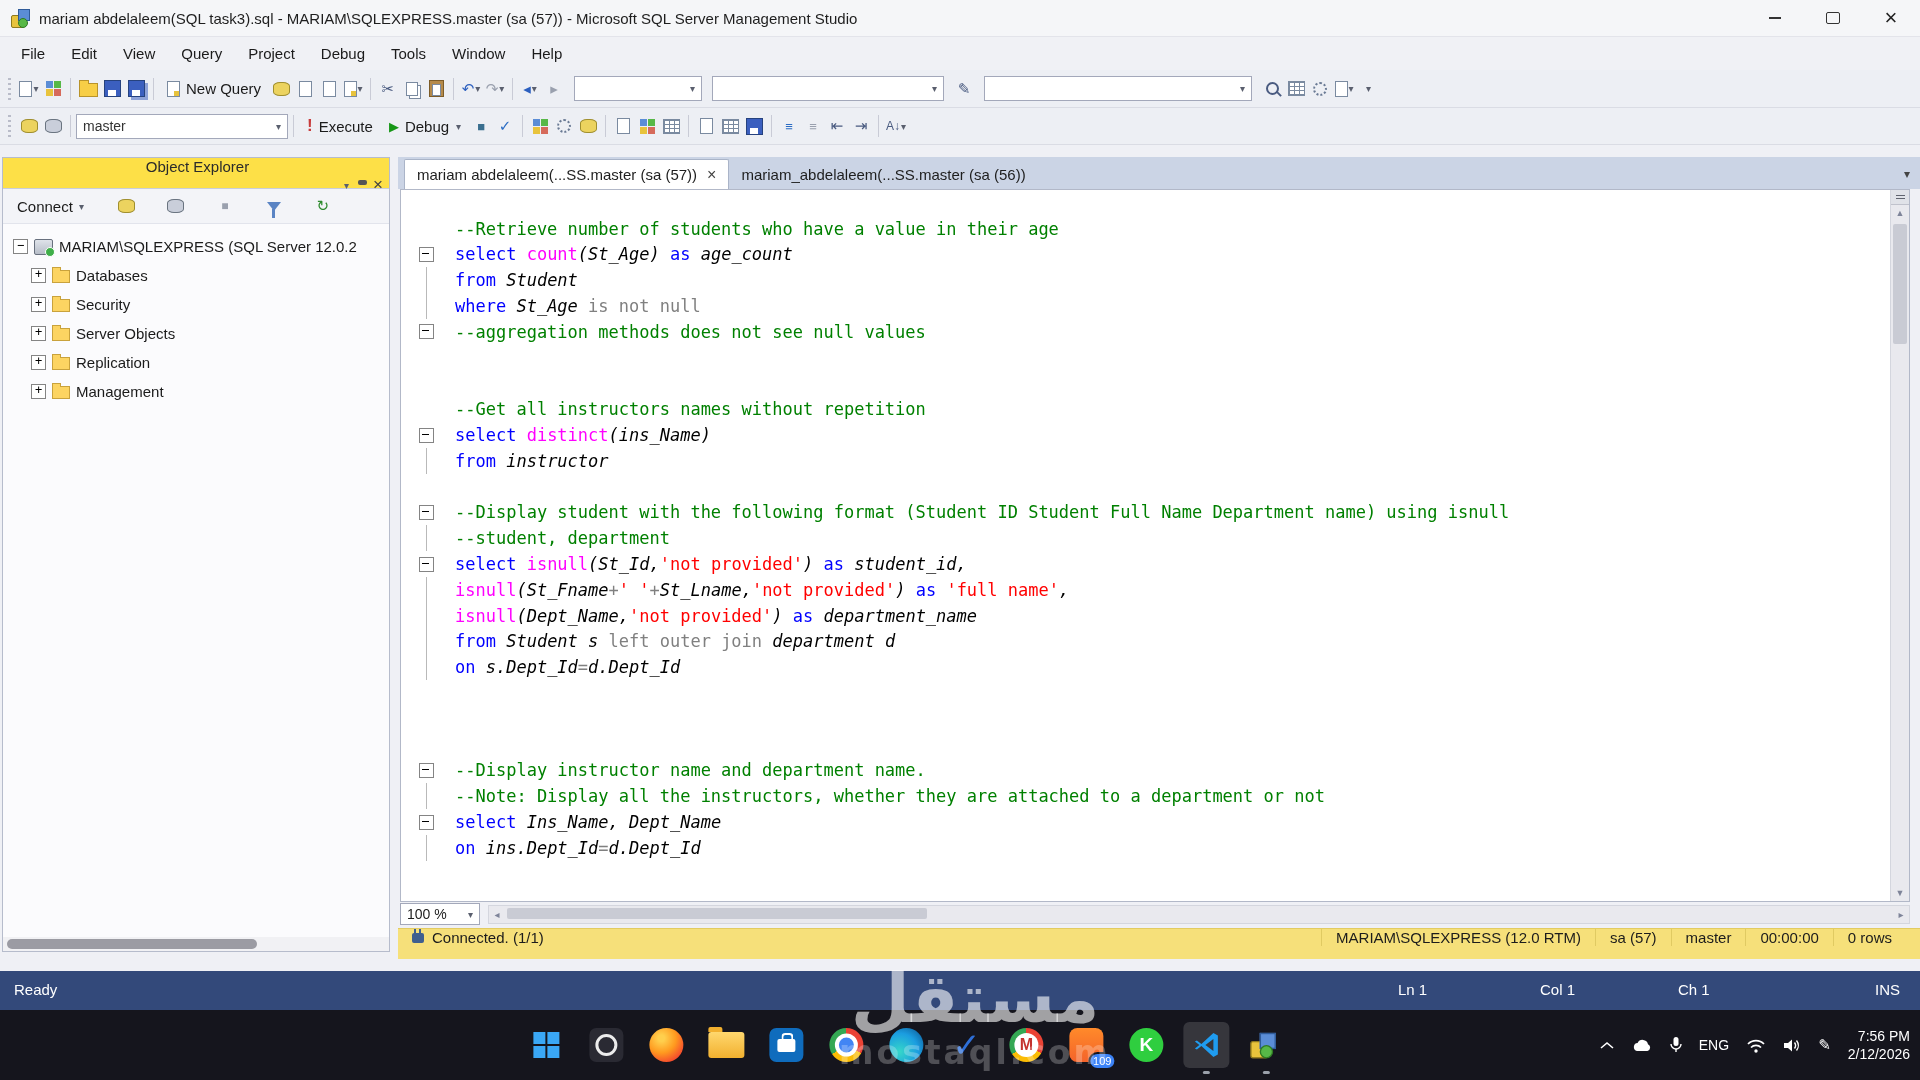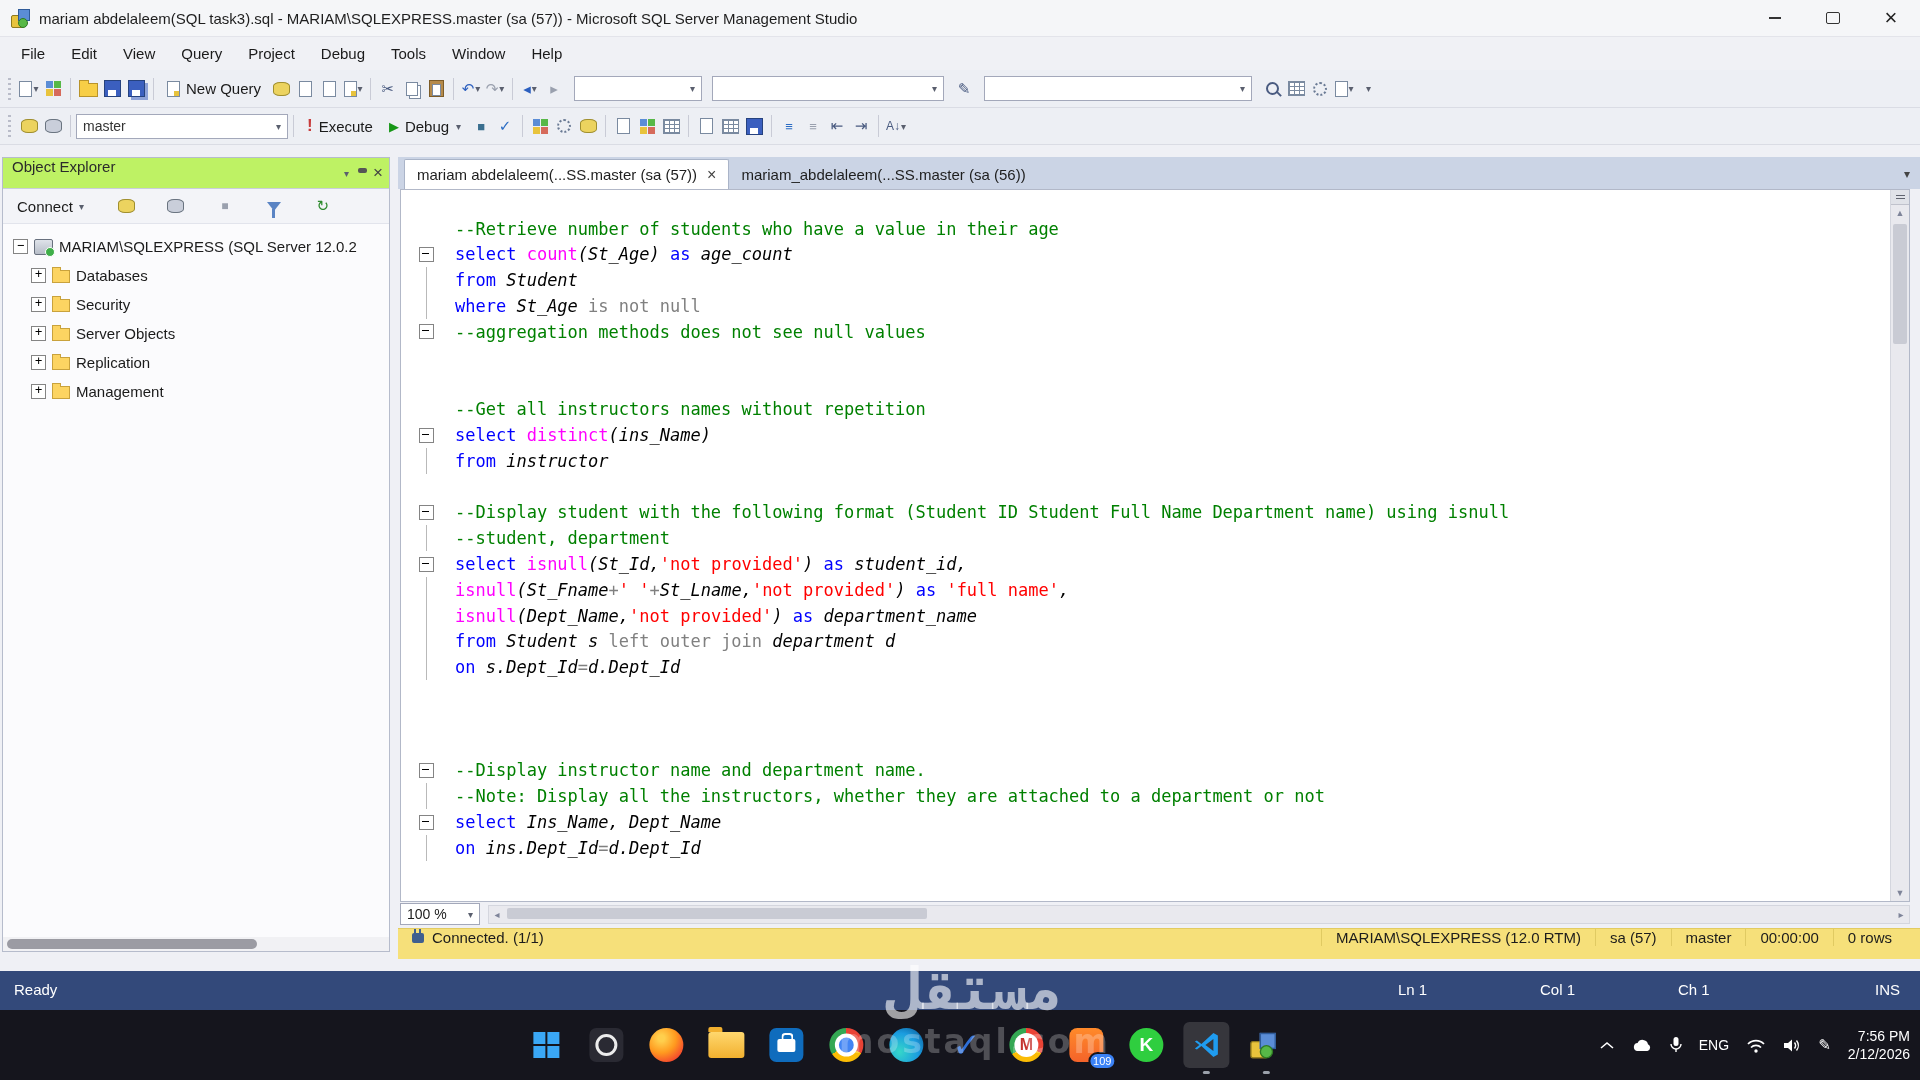--- a/index.html
+++ b/index.html
@@ -53,21 +53,21 @@
   .gear-i{width:14px;height:14px;border:2px dotted #6a7a94;border-radius:50%;box-sizing:border-box;}
   .mag-i{width:9px;height:9px;border:2px solid #4a5b80;border-radius:50%;position:relative;}
   .mag-i::after{content:"";position:absolute;left:8px;top:9px;width:6px;height:2px;background:#4a5b80;transform:rotate(45deg);}
   .grid-i{width:15px;height:13px;background:linear-gradient(#fff,#fff),#fff;border:1px solid #7a8aa0;background-image:linear-gradient(#7a8aa0 1px,transparent 1px),linear-gradient(90deg,#7a8aa0 1px,transparent 1px);background-size:5px 4px;}
   .am-grid{display:grid;grid-template:7px 7px / 7px 7px;gap:1px;}
   .am-grid span:nth-child(1){background:#5b8dd6;} .am-grid span:nth-child(2){background:#57b847;}
   .am-grid span:nth-child(3){background:#e8c33c;} .am-grid span:nth-child(4){background:#d66a5b;}
 
   
   .oe{position:absolute;left:2px;top:157px;width:388px;height:795px;background:#FBFBFD;border:1px solid #B6BCCC;box-sizing:border-box;}
-  .oe-header{height:30px;background:#bef264;border-bottom:1px solid #C9CEDC;display:flex;padding:0 6px 0 9px;font-size:15px;color:#2b2b2b;}
+  .oe-header{height:30px;background:#fde047;border-bottom:1px solid #C9CEDC;display:flex;align-items:center;padding:0 6px 0 9px;font-size:15px;color:#2b2b2b;flex-direction:column;}
   .oe-header .hicons{margin-left:auto;display:flex;align-items:center;gap:12px;color:#444;}
   .oe-toolbar{height:34px;display:flex;align-items:center;gap:25px;padding-left:8px;border-bottom:1px solid #E2E4EC;background:#F3F4F8;font-size:15px;}
   .connect-btn{display:flex;align-items:center;gap:5px;padding:3px 6px;}
   .tree{padding-top:8px;font-size:15px;}
   .tree-row{display:flex;align-items:center;height:29px;white-space:nowrap;overflow:hidden;}
   .tree-row.root{padding-left:10px;}
   .tree-row.child{padding-left:28px;}
   .expander{width:13px;height:13px;border:1px solid #848484;background:#fff;font-size:12px;line-height:11px;text-align:center;color:#000;margin-right:6px;flex:none;font-family:"DejaVu Sans Mono",monospace;}
   .server-icon{width:17px;height:14px;background:linear-gradient(#dfe3ea,#b7bdc8);border:1px solid #68707e;border-radius:2px;position:relative;margin-right:6px;flex:none;}
   .server-icon .srv-badge{position:absolute;right:-3px;bottom:-3px;width:8px;height:8px;background:#3FAE49;border:1px solid #fff;border-radius:50%;}
@@ -151,21 +151,21 @@
   .orange-app{width:34px;height:34px;border-radius:8px;background:linear-gradient(#FF8A2A,#F4632A);position:relative;}
   .badge{position:absolute;right:-7px;top:-6px;min-width:20px;height:18px;background:#3b82f6;color:#fff;border-radius:9px;font-size:11px;display:flex;align-items:center;justify-content:center;padding:0 3px;border:2px solid #15151D;box-sizing:border-box;margin-top:36px;}
   .kgreen{background:#2FCE3F;display:flex;align-items:center;justify-content:center;color:#fff;font-weight:bold;font-size:19px;}
   .tb-tray{position:absolute;right:10px;top:0;height:100%;display:flex;align-items:center;gap:17px;color:#fff;}
   .tray-text{font-size:14px;}
   .tray-time{text-align:right;font-size:14px;line-height:18px;}
   .tray-icon{display:flex;align-items:center;justify-content:center;}
 
   
   .watermark{position:absolute;left:810px;top:962px;width:330px;text-align:center;z-index:60;pointer-events:none;font-family:"DejaVu Sans",sans-serif;}
-  .wm-ar{font-size:58px;font-weight:bold;color:rgba(255,255,255,0.6);line-height:1.1;font-family:Liberation Mono, monospace;}
+  .wm-ar{font-size:68px;font-weight:bold;color:rgba(255,255,255,0.6);line-height:1.1;}
   .wm-la{font-size:33px;font-weight:bold;letter-spacing:3px;color:rgba(255,255,255,0.25);margin-top:-4px;}
 </style>
 </head>
 <body>
 
 <div class="screen">
 
   <div class="titlebar">
     <span class="ssms-logo">
         <span class="a"></span>

